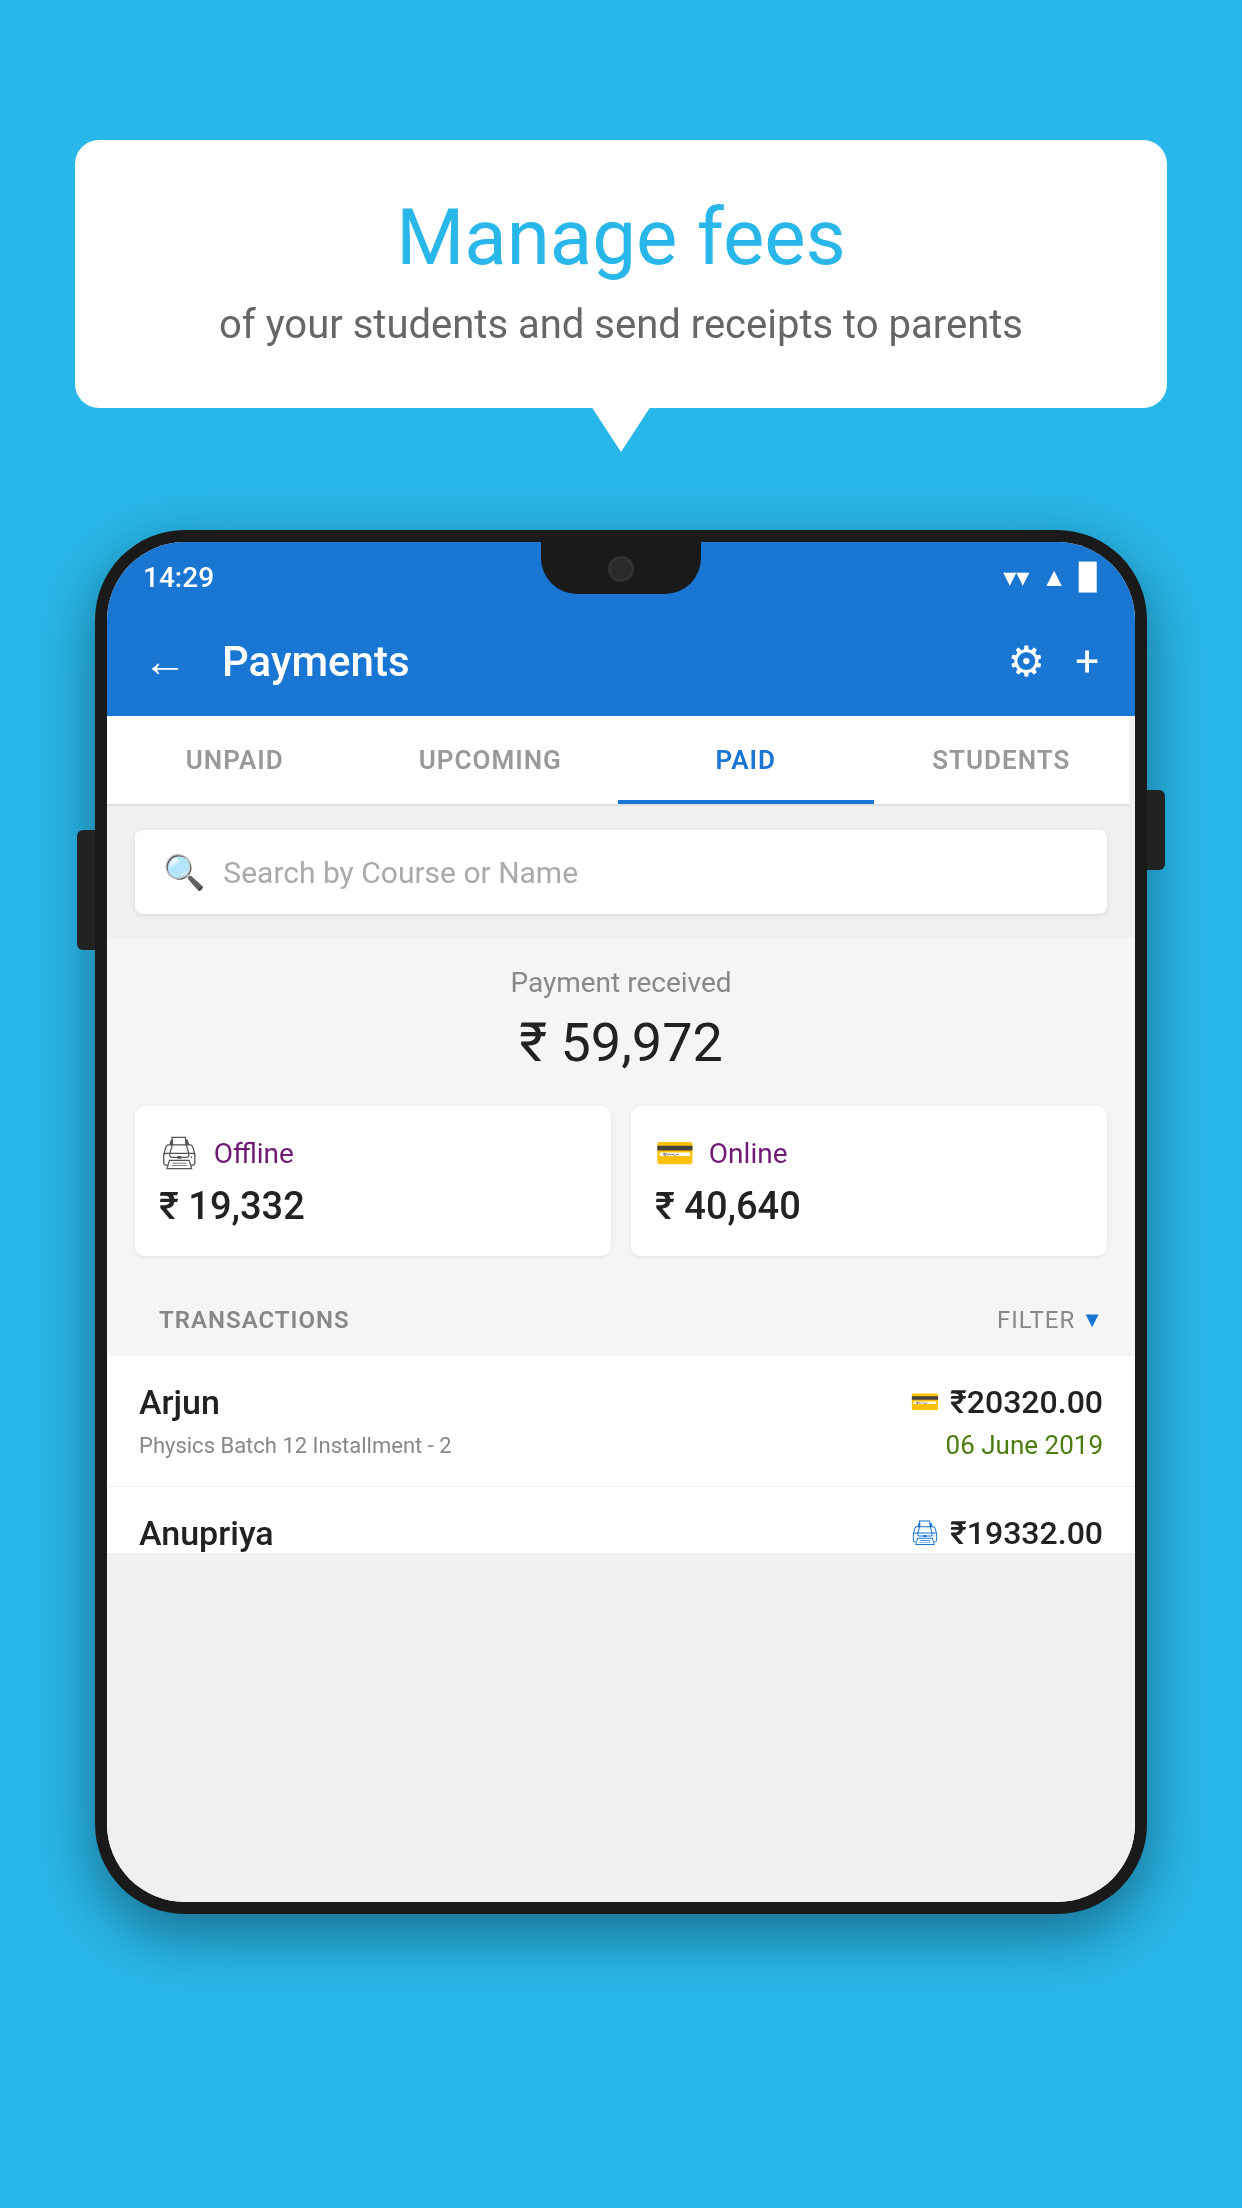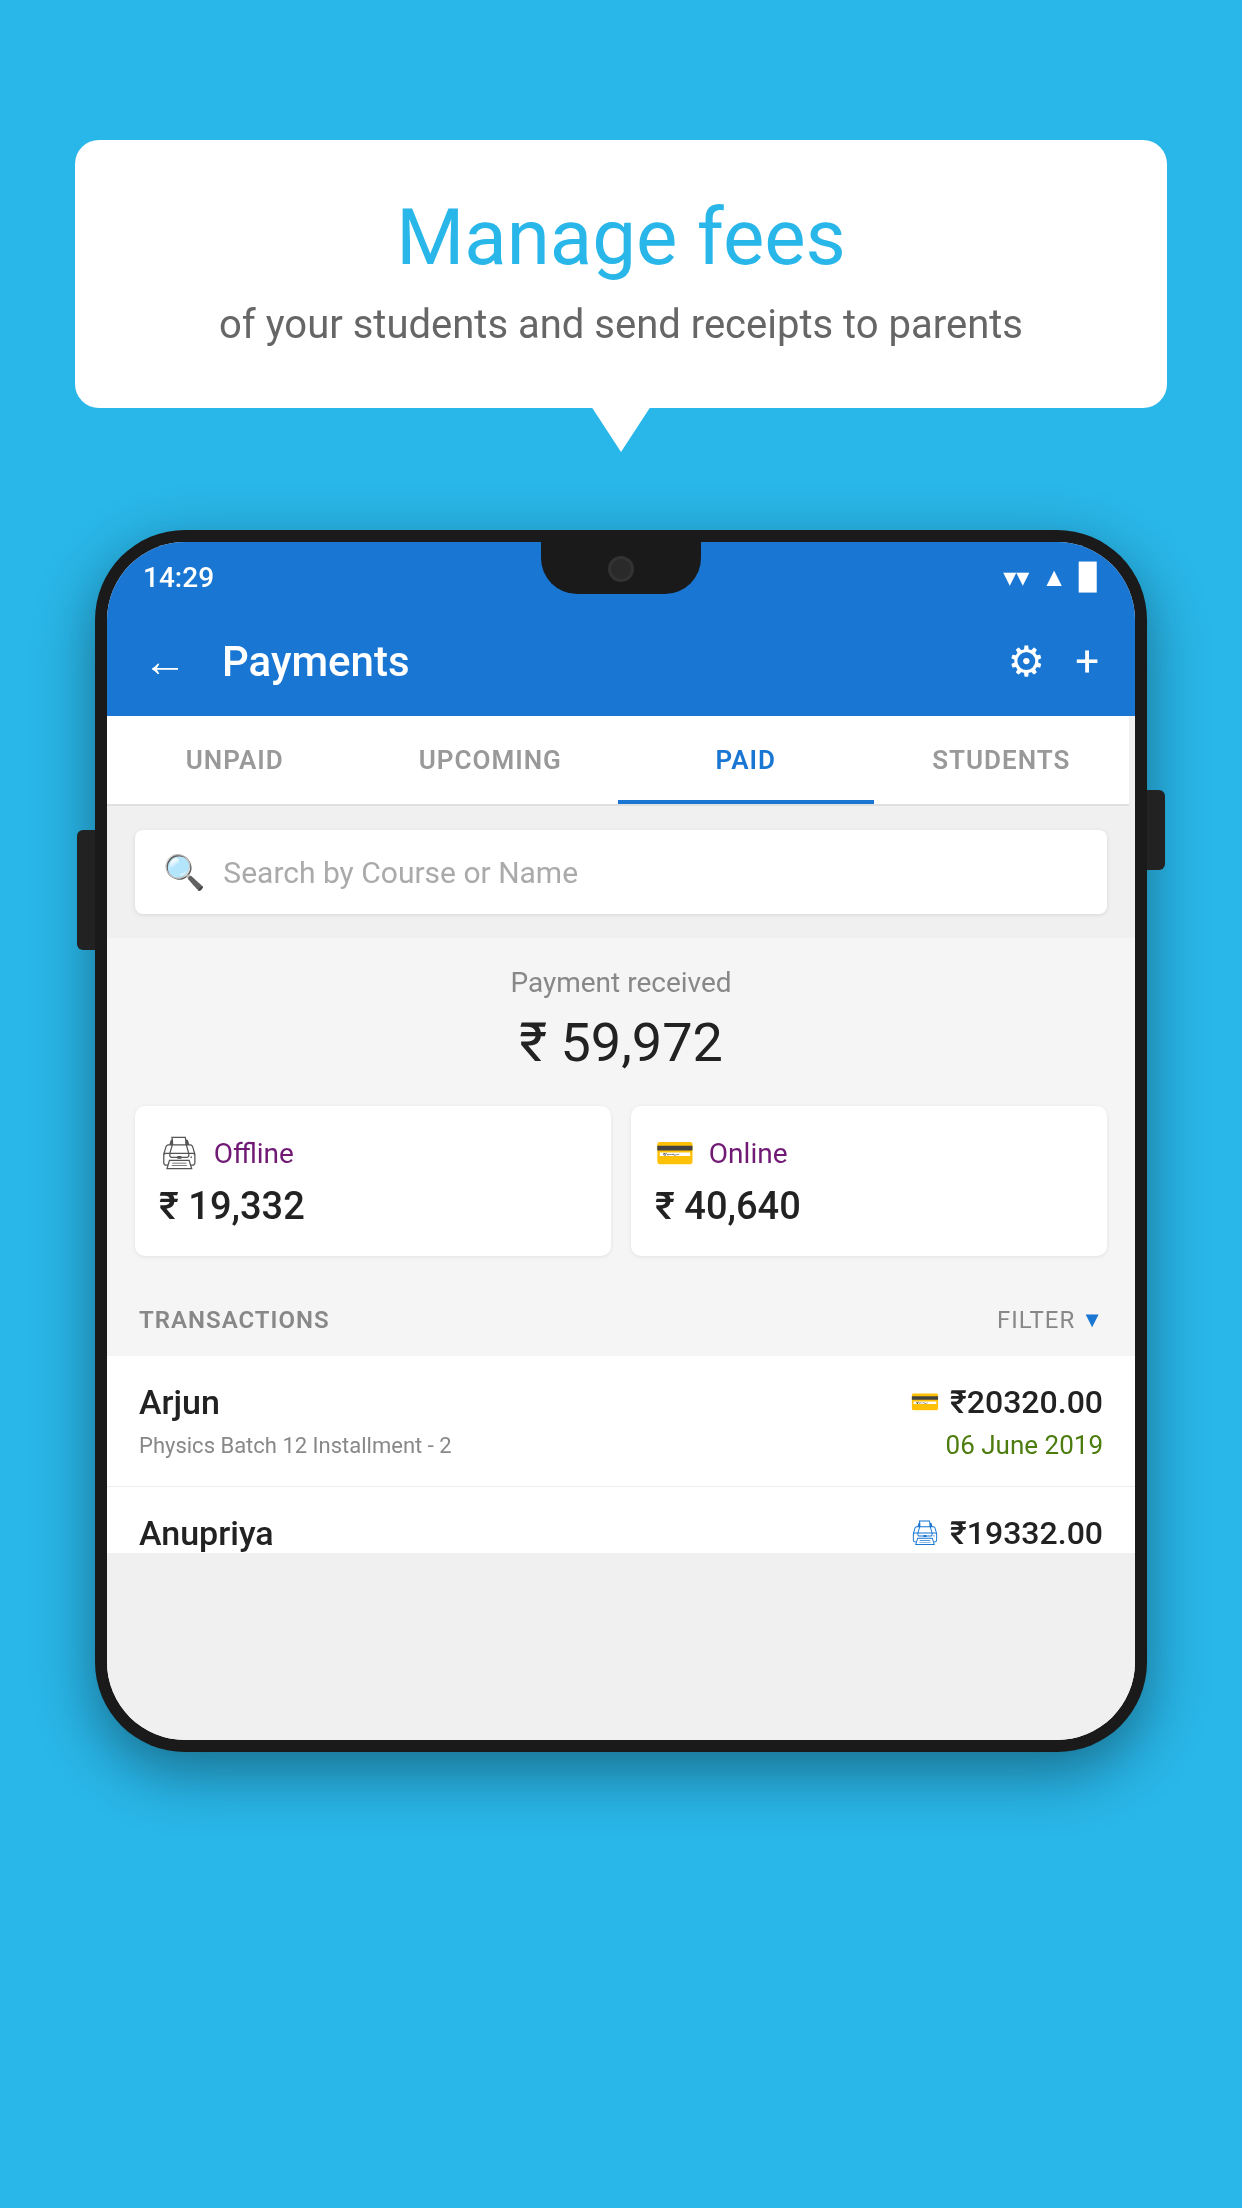--- a/index.html
+++ b/index.html
@@ -52,21 +52,21 @@
     
     .phone-wrapper {
       position: absolute;
       top: 530px;
       left: 95px;
       right: 95px;
       bottom: 0;
     }
     .phone-outer {
       width: 100%;
-      height: 1222px;
+      height: 1384px;
       background: #1a1a1a;
       border-radius: 90px;
       padding: 12px;
       position: relative;
       box-shadow: 0 20px 60px rgba(0,0,0,0.4);
     }
     
     .phone-outer::before {
       content: '';
       position: absolute;
@@ -314,20 +314,21 @@
       justify-content: space-between;
       align-items: center;
       padding: 22px 32px;
       background: #f5f5f5;
     }
     .transactions-label {
       font-size: 24px;
       color: #888;
       font-weight: 600;
       letter-spacing: 1px;
+      margin-left: 20px;
     }
     .filter-label {
       font-size: 24px;
       color: #888;
       font-weight: 400;
       letter-spacing: 1px;
     }
     .filter-icon {
       color: #1976d2;
       font-size: 22px;

